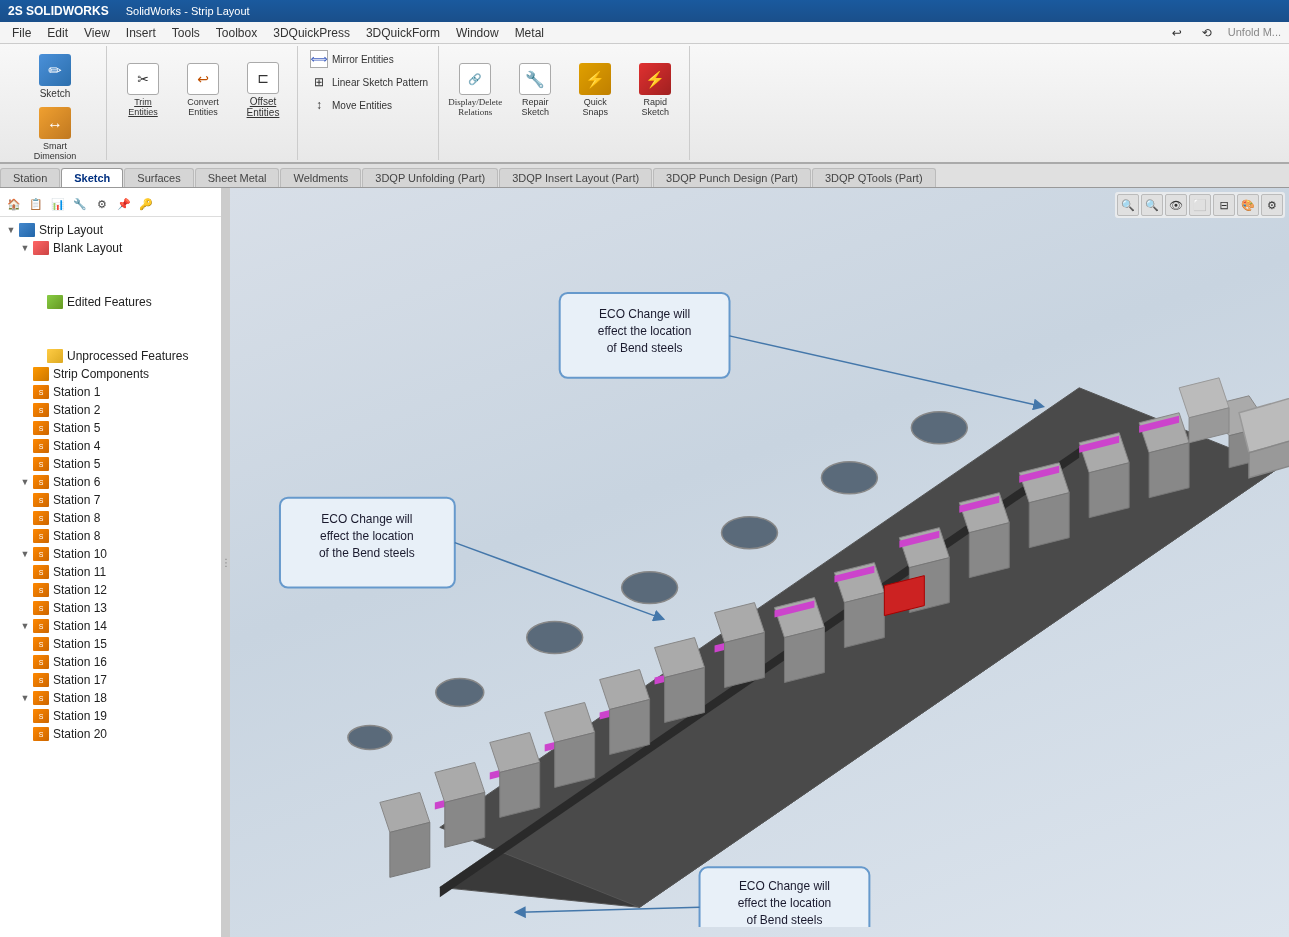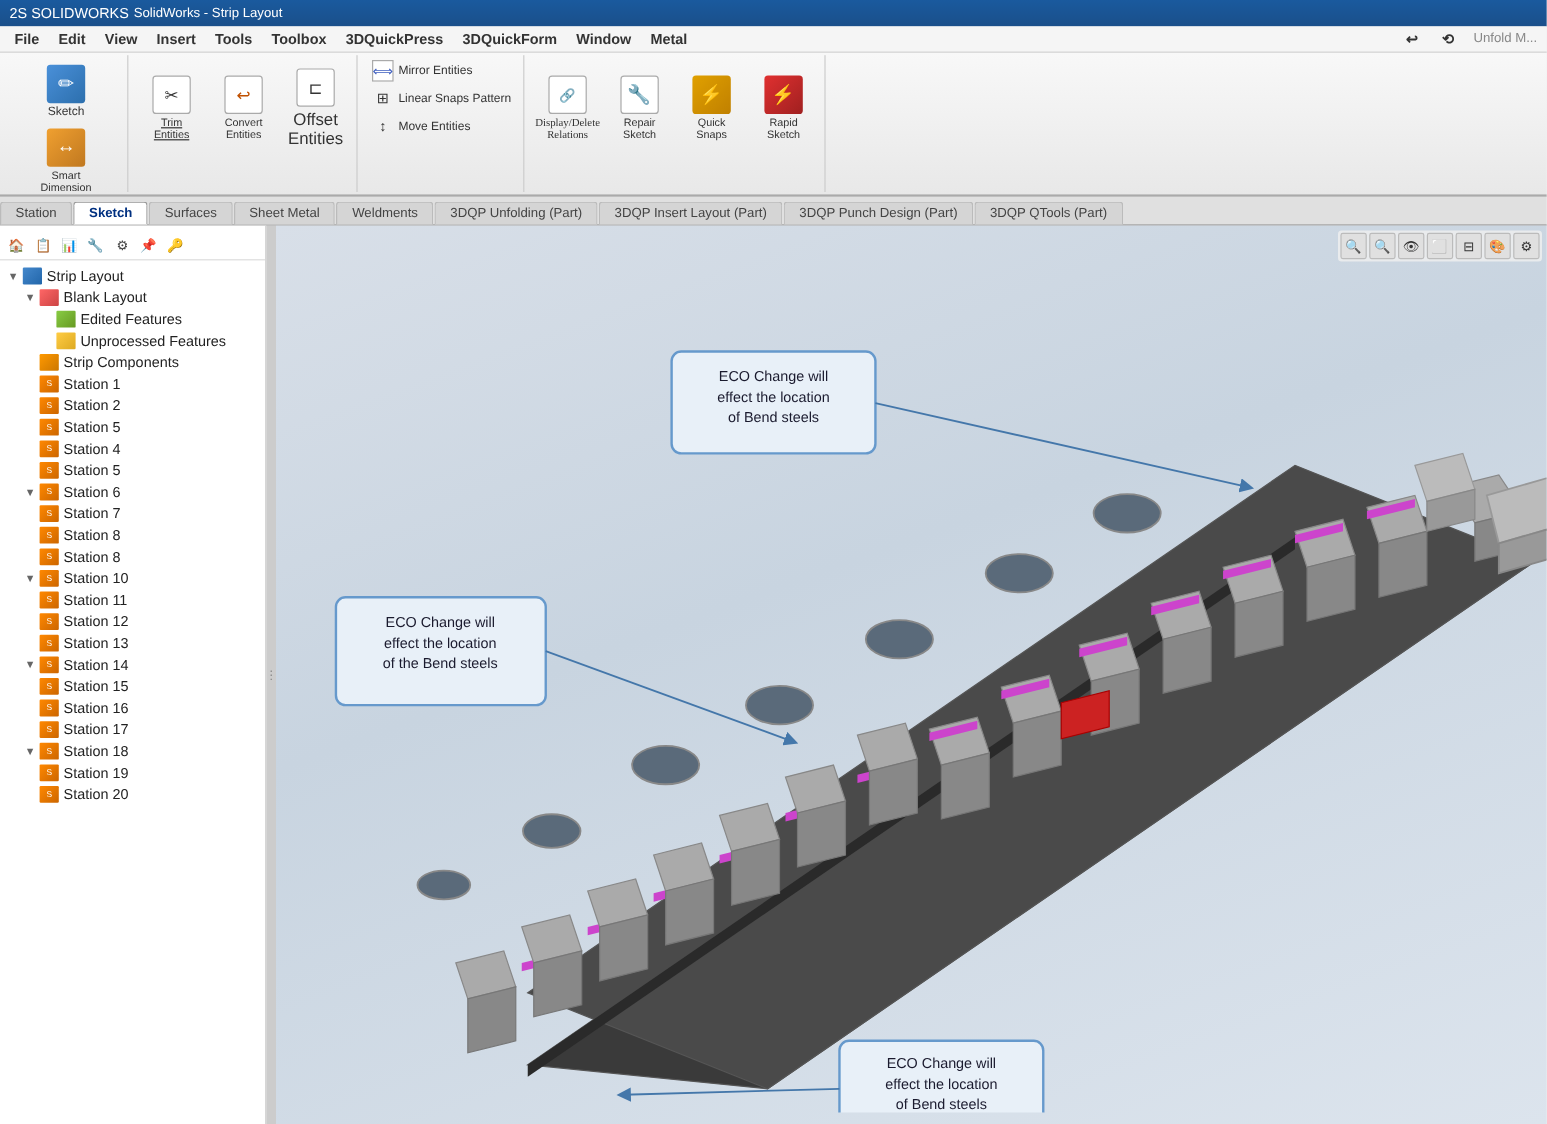--- a/index.html
+++ b/index.html
@@ -23,21 +23,20 @@
       border-bottom: 1px solid #ccc;
       display: flex;
       align-items: center;
       padding: 0 4px;
       font-size: 12px;
     }
     .menu-item {
       padding: 2px 8px;
       cursor: pointer;
       color: #333;
-      font-weight: bold;
     }
 
     
     #ribbon {
       height: 120px;
       background: linear-gradient(to bottom, #f8f8f8, #e8e8e8);
       border-bottom: 2px solid #aaa;
       display: flex;
       align-items: stretch;
       padding: 2px 4px;
@@ -245,21 +244,21 @@
       background: linear-gradient(135deg, #ffcc44, #ddaa22);
       border-radius: 1px;
     }
     .comp-icon {
       width: 16px;
       height: 14px;
       background: linear-gradient(135deg, #ff9900, #cc7700);
       border-radius: 1px;
     }
     .tree-indent { margin-left: 14px; }
-    .tree-indent2 { margin-left: 28px; }
+    .tree-indent2 { margin-left: 28px; margin-top: 36px; }
 
     
     #viewport {
       flex: 1;
       background: linear-gradient(160deg, #d8dfe8 0%, #c8d4e0 40%, #dce4ed 100%);
       position: relative;
       overflow: hidden;
     }
 
     
@@ -302,21 +301,21 @@
       align-items: center;
       justify-content: center;
       font-size: 10px;
       color: #888;
     }
   </style>
 </head>
 <body>
 
 <div id="title-bar">
-  <span style="font-weight:normal; font-size:12px; color:white; margin-right:4px;">2S SOLIDWORKS</span>
+  <span style="font-weight:bold; font-size:12px; color:white; margin-right:17px;">2S SOLIDWORKS</span>
   <span style="font-size:11px;">SolidWorks - Strip Layout</span>
 </div>
 
 <div id="menu-bar">
   <span class="menu-item">File</span>
   <span class="menu-item">Edit</span>
   <span class="menu-item">View</span>
   <span class="menu-item">Insert</span>
   <span class="menu-item">Tools</span>
   <span class="menu-item">Toolbox</span>
@@ -360,32 +359,32 @@
     <div class="ribbon-btn-large">
       <div class="icon-box trim-icon" style="font-size:14px;">✂</div>
       <span style="font-size:9px;text-decoration:underline;">Trim<br>Entities</span>
     </div>
     <div class="ribbon-btn-large">
       <div class="icon-box convert-icon" style="color:#c05000; font-size:14px;">↩</div>
       <span style="font-size:9px;">Convert<br>Entities</span>
     </div>
     <div class="ribbon-btn-large">
       <div class="icon-box offset-icon" style="font-size:14px;">⊏</div>
-      <span style="font-size:14px;">Offset<br>Entities</span>
+      <span style="font-size:10px;text-decoration:underline;">Offset<br>Entities</span>
     </div>
   </div>
 
   <div class="ribbon-small-group">
     <div class="ribbon-btn-small">
       <div class="icon-box-sm mirror-icon">⟺</div>
       <span>Mirror Entities</span>
     </div>
     <div class="ribbon-btn-small">
       <div class="icon-box-sm">⊞</div>
-      <span>Linear Snaps Pattern</span>
+      <span>Linear Sketch Pattern</span>
     </div>
     <div class="ribbon-btn-small">
       <div class="icon-box-sm">↕</div>
       <span>Move Entities</span>
     </div>
   </div>
 
   <div class="ribbon-group-large">
     <div class="ribbon-btn-large">
       <div class="icon-box display-icon" style="font-size:11px; color:#2060a0;">🔗</div>

